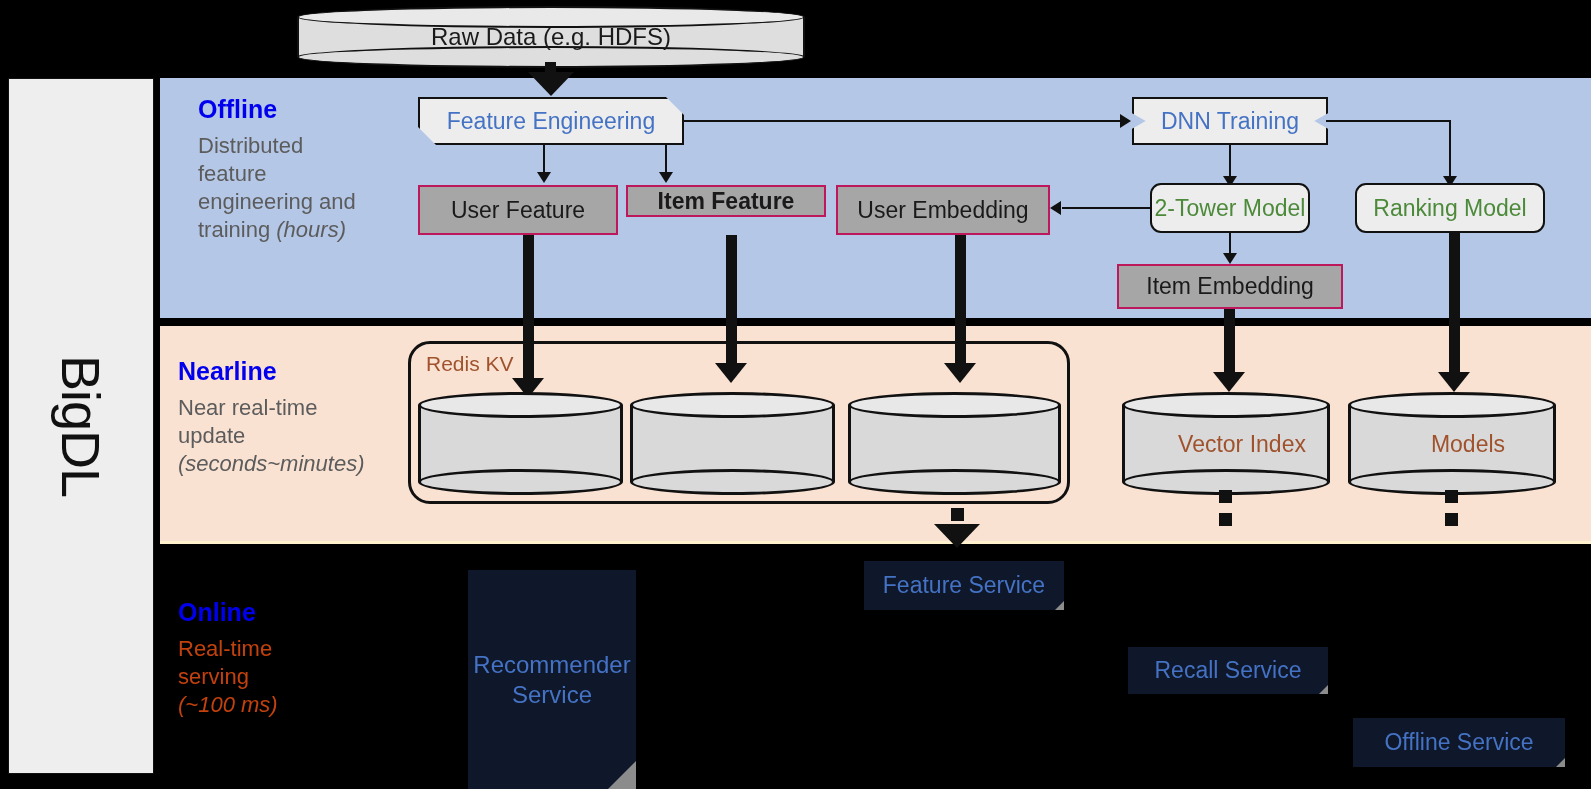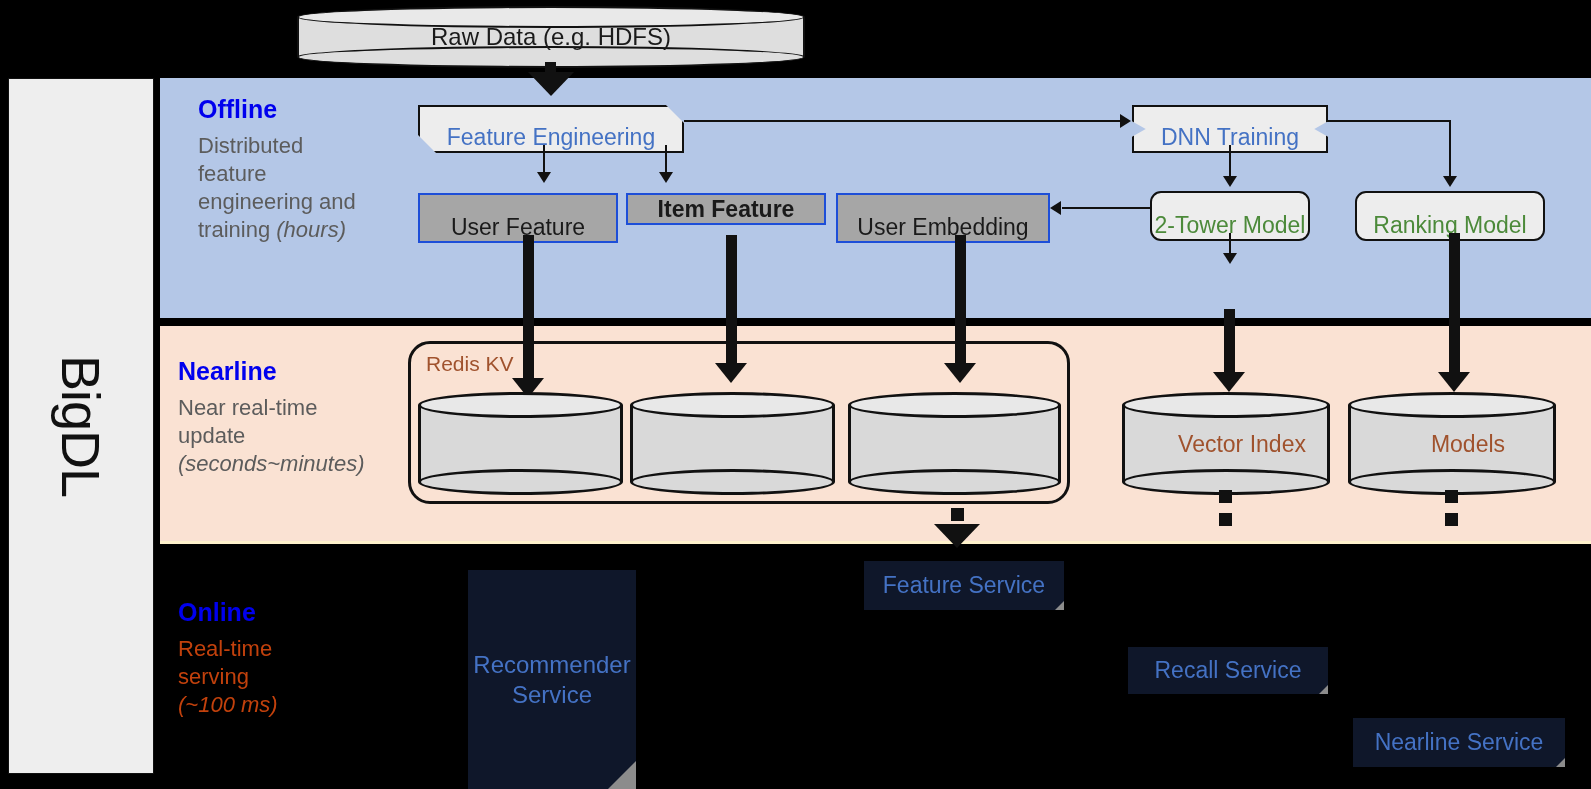--- a/index.html
+++ b/index.html
@@ -78,28 +78,27 @@
   #caption-offline { left: 178px; top: 95px; margin-left: 20px; }
   #caption-nearline { left: 178px; top: 357px; }
   #caption-online { left: 178px; top: 598px; }
   #caption-online .band-sub { color: #c2410c; }
 
   
   .node {
     position: absolute;
     box-sizing: border-box;
     display: flex;
-    align-items: flex-end;
+    align-items: center;
     justify-content: center;
     text-align: center;
-    margin-top: 8px;
   }
   .grey-box {
     background: #a6a6a6;
-    border: 2px solid #1d4ed8;
+    border: 2px solid #be185d;
     color: #1a1a1a;
     font-size: 23px;
   }
   .proc-box {
     background: #ededed;
     border: 2px solid #111111;
     font-size: 23px;
   }
   .txt-blue { color: #4472c4; }
   .txt-green { color: #4c8a3a; }
@@ -363,20 +362,23 @@
   <div class="node proc-box rounded" style="left:1355px; top:183px; width:190px; height:50px;">
     <span class="txt-green">Ranking Model</span>
   </div>
 
   <div class="line thin-h" style="left:1062px; top:207px; width:90px;"></div>
   <div class="arrow-left-thin" style="left:1050px; top:201px;"></div>
 
   <div class="line thin-v" style="left:1229px; top:233px; height:25px;"></div>
   <div class="arrow-down-thin" style="left:1223px; top:253px;"></div>
 
+  <div class="node grey-box" style="left:1117px; top:264px; width:226px; height:45px;">
+    <span>Item Embedding</span>
+  </div>
 
   <div class="line thick-v" style="left:523px; top:235px; height:155px;"></div>
   <div class="arrow-down-thick" style="left:512px; top:378px;"></div>
 
   <div class="line thick-v" style="left:726px; top:235px; height:140px;"></div>
   <div class="arrow-down-thick" style="left:715px; top:363px;"></div>
 
   <div class="line thick-v" style="left:955px; top:235px; height:140px;"></div>
   <div class="arrow-down-thick" style="left:944px; top:363px;"></div>
 
@@ -439,17 +441,17 @@
     <span>Feature Service</span>
     <div class="fold"></div>
   </div>
 
   <div class="doc small" style="left:1128px; top:647px; width:200px; height:47px;">
     <span>Recall Service</span>
     <div class="fold"></div>
   </div>
 
   <div class="doc small" style="left:1353px; top:718px; width:212px; height:49px;">
-    <span>Nearline Service</span>
+    <span>Offline Service</span>
     <div class="fold"></div>
   </div>
 
 </div>
 
 </body></html>

